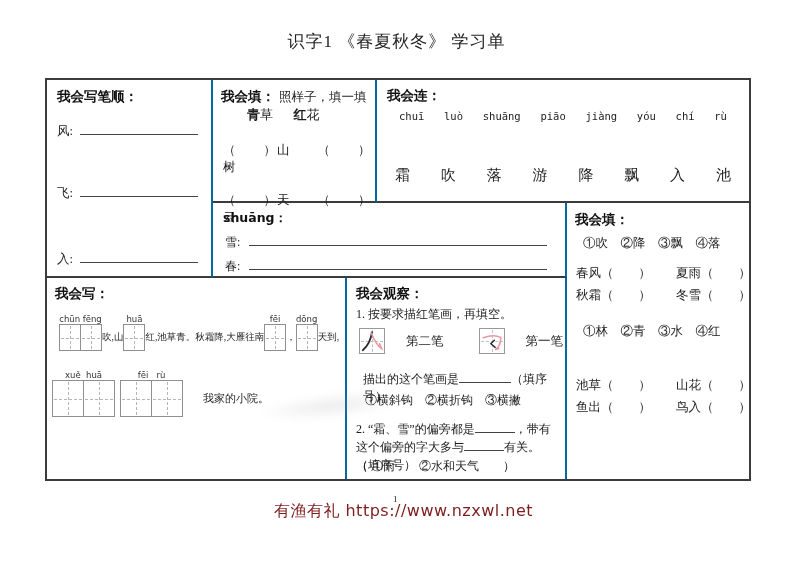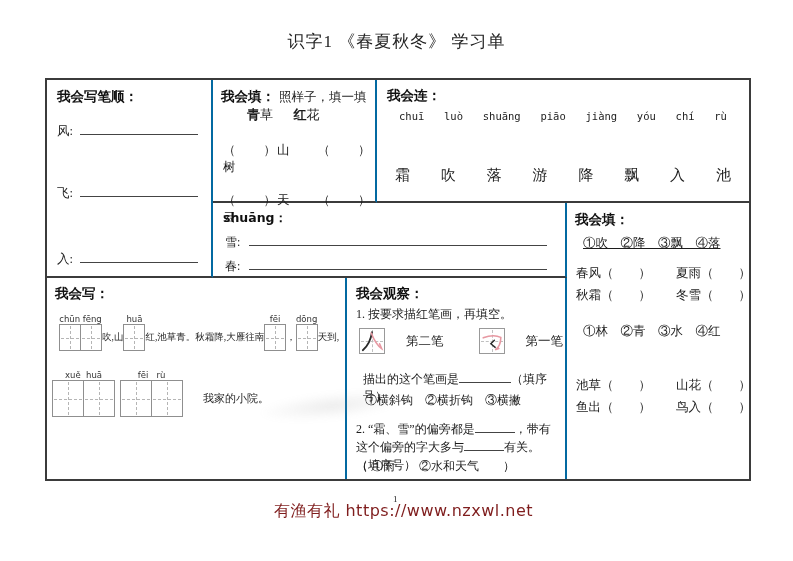--- a/index.html
+++ b/index.html
@@ -147,21 +147,21 @@
         <span class="blank" style="width:298px;margin-left:6px;"></span>
       </div>
       <div class="row" style="top:54px;">
         <span>春:</span>
         <span class="blank" style="width:298px;margin-left:6px;"></span>
       </div>
     </div>
 
     <div class="cell cellE">
       <div class="hdr">我会填：</div>
-      <div class="ln" style="top:32px;left:16px;text-decoration:underline;">①吹　②降　③飘　④落</div>
+      <div class="ln" style="top:32px;left:16px;">①吹　②降　③飘　④落</div>
       <div class="ln" style="top:62px;">春风（　　）　　夏雨（　　）</div>
       <div class="ln" style="top:84px;">秋霜（　　）　　冬雪（　　）</div>
       <div class="ln" style="top:120px;left:16px;">①林　②青　③水　④红</div>
       <div class="ln" style="top:174px;">池草（　　）　　山花（　　）</div>
       <div class="ln" style="top:196px;">鱼出（　　）　　鸟入（　　）</div>
     </div>
 
     <div class="cell cellF bR">
       <div class="hdr">我会写：</div>
       <div class="smudge"></div>

